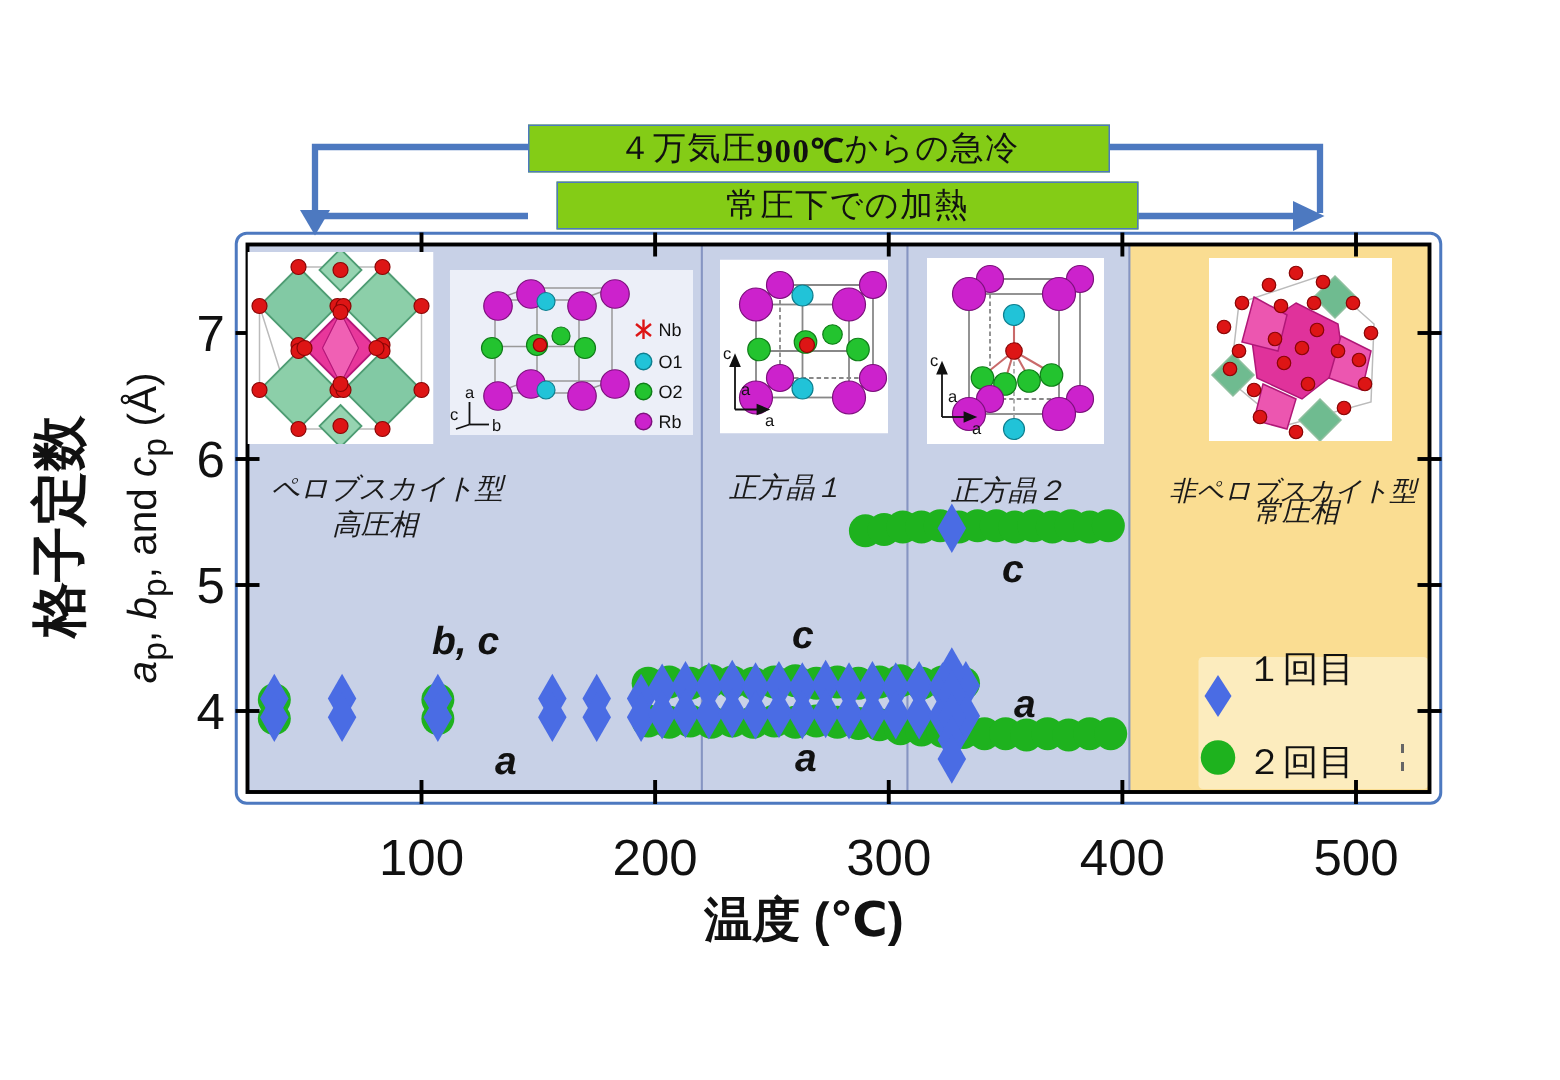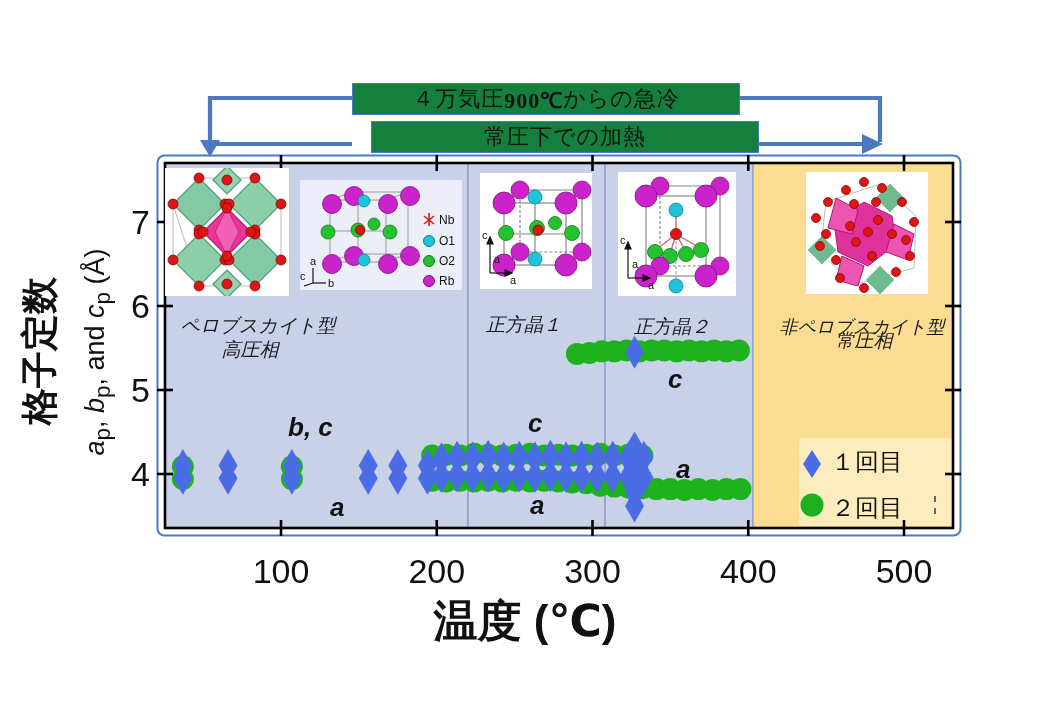--- a/index.html
+++ b/index.html
@@ -1,20 +1,20 @@
 <!DOCTYPE html>
 <html><head>
 <meta charset="utf-8">
 <style>
   html,body{margin:0;padding:0;background:#fff;}
   #fig{position:relative;width:1040px;height:720px;background:#fff;overflow:hidden;
        font-family:"Liberation Sans","DejaVu Sans",sans-serif;color:#111;}
   #plot-svg{position:absolute;left:0;top:0;}
   .abs{position:absolute;}
-  .annbox{position:absolute;left:352px;width:386px;height:30px;background:#15803d;
+  .annbox{position:absolute;left:352px;width:386px;height:30px;background:#84cc16;
           border:1.6px solid #4d79c0;display:flex;align-items:center;justify-content:center;
           font-size:22px;letter-spacing:1px;white-space:nowrap;}
   .annbox b{font-weight:700;font-family:Liberation Serif, serif;}
   .axis-title{font-weight:700;}
   .phase{font-style:italic;font-size:19px;text-align:center;white-space:nowrap;color:#1a1a1a;margin-top:20px;}
   .ptlabel{font-style:italic;font-weight:600;font-size:26px;white-space:nowrap;}
   .legend-lbl{font-size:24px;white-space:nowrap;}
   .rot{transform:rotate(-90deg);transform-origin:center center;text-align:center;}
   .crystal{position:absolute;}
   .crystal svg{display:block;}
@@ -440,33 +440,33 @@
   <span>４万気圧</span>
       <b>900℃</b>
       <span>からの急冷</span>
 </div>
 <div class="annbox" style="top:121px;margin-left:19px;">
   <span>常圧下での加熱</span>
 </div>
 
 <div class="abs rot axis-title" style="left:-112px;top:328px;width:300px;height:46px;font-size:37px;">格子定数</div>
 <div class="abs rot" style="left:-75px;top:334px;width:346px;height:36px;font-size:27px;text-align:center;"><i>a</i><sub>p</sub>, <i>b</i><sub>p</sub>, and <i>c</i><sub>p</sub> (Å)</div>
-<div class="abs axis-title" style="left:385px;top:592px;width:280px;font-size:44px;text-align:center;">温度 (℃)</div>
+<div class="abs axis-title" style="left:396px;top:592px;width:280px;font-size:32px;text-align:center;">温度 (℃)</div>
 
 <div class="abs phase" style="left:158px;top:293px;width:200px;">ペロブスカイト型</div>
 <div class="abs phase" style="left:150px;top:317px;width:200px;">高圧相</div>
 <div class="abs phase" style="left:454px;top:292px;width:140px;">正方晶１</div>
 <div class="abs phase" style="left:602px;top:294px;width:140px;">正方晶２</div>
 <div class="abs phase" style="left:762px;top:295px;width:200px;font-size:18px;">非ペロブスカイト型</div>
 <div class="abs phase" style="left:764px;top:308px;width:200px;">常圧相</div>
 
 <div class="abs ptlabel" style="left:288px;top:412px;font-style:italic;">b, c</div>
 <div class="abs ptlabel" style="left:330px;top:492px;">a</div>
 <div class="abs ptlabel" style="left:528px;top:408px;">c</div>
 <div class="abs ptlabel" style="left:530px;top:490px;">a</div>
 <div class="abs ptlabel" style="left:668px;top:364px;">c</div>
 <div class="abs ptlabel" style="left:676px;top:454px;">a</div>
 
-<div class="abs legend-lbl" style="left:831px;top:446px;">１回目</div>
+<div class="abs legend-lbl" style="left:831px;top:430px;">１回目</div>
 <div class="abs legend-lbl" style="left:831px;top:492px;">２回目</div>
 <div class="artifact" style="left:934px;top:496px;"></div>
 
 </div>
 
 </body></html>

